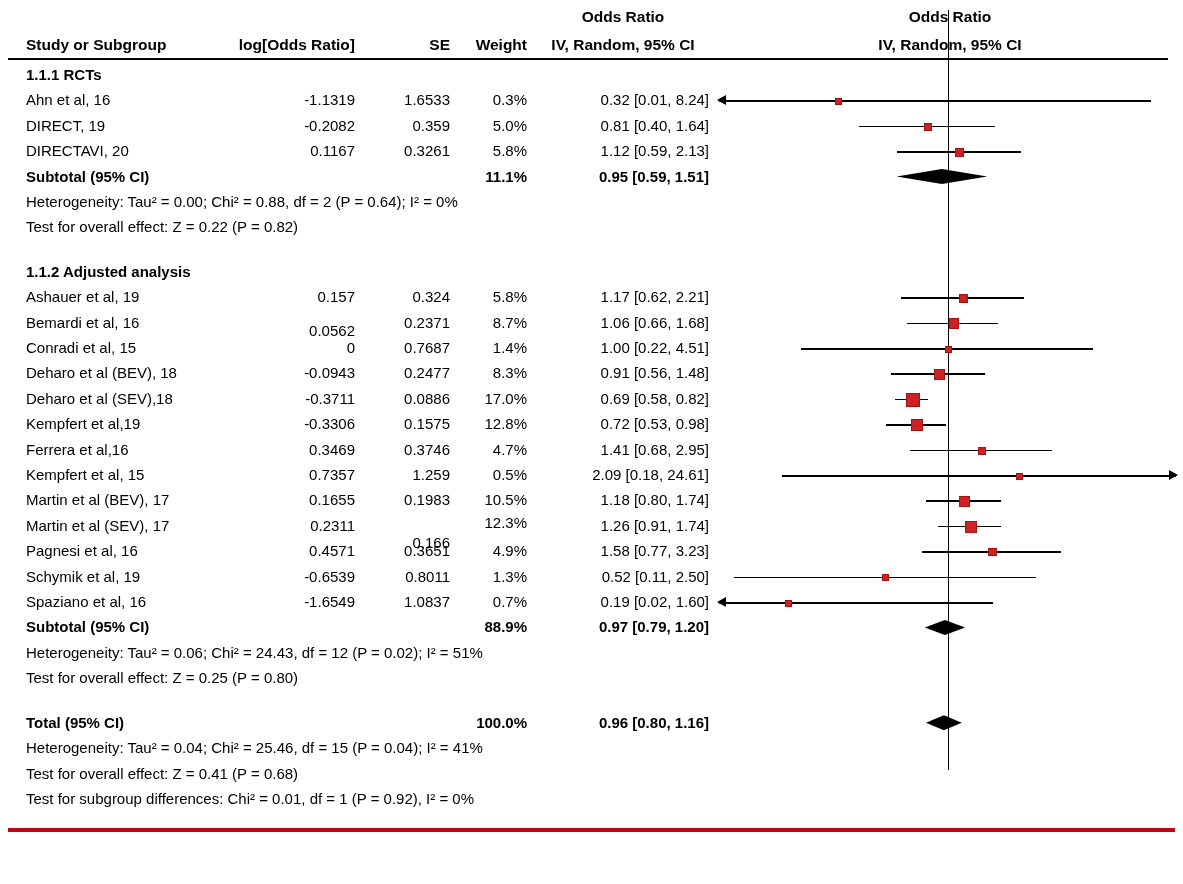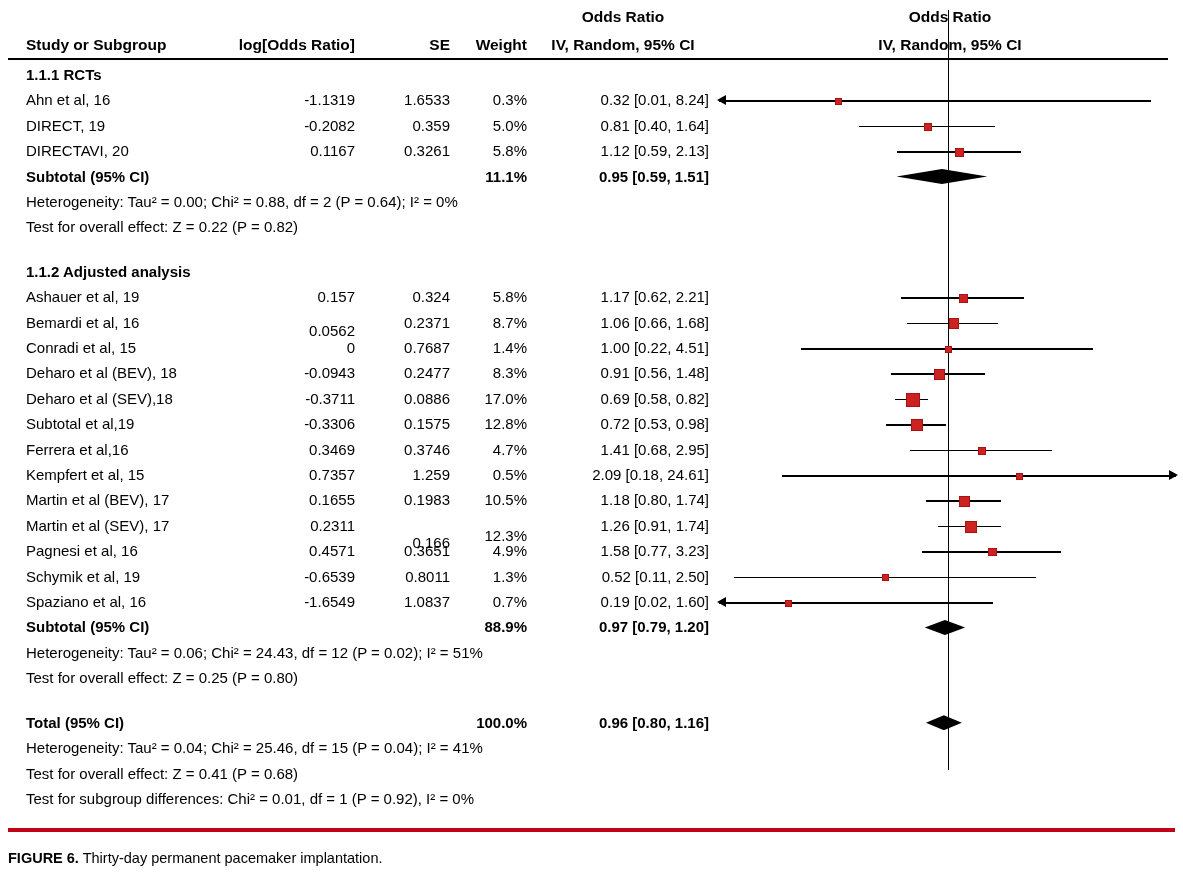--- a/index.html
+++ b/index.html
@@ -104,21 +104,21 @@
       <div class="cell col-study" style="top:364.44999999999993px;">Deharo et al (BEV), 18</div>
       <div class="cell col-log" style="top:364.44999999999993px;">-0.0943</div>
       <div class="cell col-se" style="top:364.44999999999993px;">0.2477</div>
       <div class="cell col-wt" style="top:364.44999999999993px;">8.3%</div>
       <div class="cell col-or" style="top:364.44999999999993px;">0.91 [0.56, 1.48]</div>
       <div class="cell col-study" style="top:389.8499999999999px;">Deharo et al (SEV),18</div>
       <div class="cell col-log" style="top:389.8499999999999px;">-0.3711</div>
       <div class="cell col-se" style="top:389.8499999999999px;">0.0886</div>
       <div class="cell col-wt" style="top:389.8499999999999px;">17.0%</div>
       <div class="cell col-or" style="top:389.8499999999999px;">0.69 [0.58, 0.82]</div>
-      <div class="cell col-study" style="top:415.2499999999999px;">Subtotal et al,19</div>
+      <div class="cell col-study" style="top:415.2499999999999px;">Kempfert et al,19</div>
       <div class="cell col-log" style="top:415.2499999999999px;">-0.3306</div>
       <div class="cell col-se" style="top:415.2499999999999px;">0.1575</div>
       <div class="cell col-wt" style="top:415.2499999999999px;">12.8%</div>
       <div class="cell col-or" style="top:415.2499999999999px;">0.72 [0.53, 0.98]</div>
       <div class="cell col-study" style="top:440.64999999999986px;">Ferrera et al,16</div>
       <div class="cell col-log" style="top:440.64999999999986px;">0.3469</div>
       <div class="cell col-se" style="top:440.64999999999986px;">0.3746</div>
       <div class="cell col-wt" style="top:440.64999999999986px;">4.7%</div>
       <div class="cell col-or" style="top:440.64999999999986px;">1.41 [0.68, 2.95]</div>
       <div class="cell col-study" style="top:466.04999999999984px;">Kempfert et al, 15</div>
@@ -127,21 +127,21 @@
       <div class="cell col-wt" style="top:466.04999999999984px;">0.5%</div>
       <div class="cell col-or" style="top:466.04999999999984px;">2.09 [0.18, 24.61]</div>
       <div class="cell col-study" style="top:491.4499999999998px;">Martin et al (BEV), 17</div>
       <div class="cell col-log" style="top:491.4499999999998px;">0.1655</div>
       <div class="cell col-se" style="top:491.4499999999998px;">0.1983</div>
       <div class="cell col-wt" style="top:491.4499999999998px;">10.5%</div>
       <div class="cell col-or" style="top:491.4499999999998px;">1.18 [0.80, 1.74]</div>
       <div class="cell col-study" style="top:516.8499999999998px;">Martin et al (SEV), 17</div>
       <div class="cell col-log" style="top:516.8499999999998px;">0.2311</div>
       <div class="cell col-se" style="top:516.8499999999998px;margin-top:17px;">0.166</div>
-      <div class="cell col-wt" style="top:527px;">12.3%</div>
+      <div class="cell col-wt" style="top:514px;">12.3%</div>
       <div class="cell col-or" style="top:516.8499999999998px;">1.26 [0.91, 1.74]</div>
       <div class="cell col-study" style="top:542.2499999999998px;">Pagnesi et al, 16</div>
       <div class="cell col-log" style="top:542.2499999999998px;">0.4571</div>
       <div class="cell col-se" style="top:542.2499999999998px;">0.3651</div>
       <div class="cell col-wt" style="top:542.2499999999998px;">4.9%</div>
       <div class="cell col-or" style="top:542.2499999999998px;">1.58 [0.77, 3.23]</div>
       <div class="cell col-study" style="top:567.6499999999997px;">Schymik et al, 19</div>
       <div class="cell col-log" style="top:567.6499999999997px;">-0.6539</div>
       <div class="cell col-se" style="top:567.6499999999997px;">0.8011</div>
       <div class="cell col-wt" style="top:567.6499999999997px;">1.3%</div>
@@ -201,17 +201,13 @@
       <div class="pt" style="left:156.8107439587428px;top:564.1499999999997px;width:5px;height:5px;background:#cc2222;"></div>
       <div class="ci" style="left:-6px;top:592.0499999999997px;width:273.9166961409432px;"></div>
       <div class="pt" style="left:59.52267621200442px;top:589.5499999999997px;width:5px;height:5px;background:#cc2222;"></div>
       <div class="arrowL" style="left:-8px;top:587.0499999999997px;"></div>
       <div class="diamond" style="left:199.72202781212317px;top:609.9499999999997px;width:40.39579943347326px;height:15px;clip-path:polygon(0% 50%, 50% 0%, 100% 50%, 50% 100%);"></div>
       <div class="diamond" style="left:200.93752210570742px;top:705.1999999999996px;width:35.90438049728186px;height:15px;clip-path:polygon(0% 50%, 50% 0%, 100% 50%, 50% 100%);"></div>
     </div>
 
 
   <div class="redbar"></div>
-  <div class="caption">
-    <b>FIGURE 6.</b>
-    <span>Thirty-day permanent pacemaker implantation.</span>
-  </div>
 </div>
 
 </body></html>

